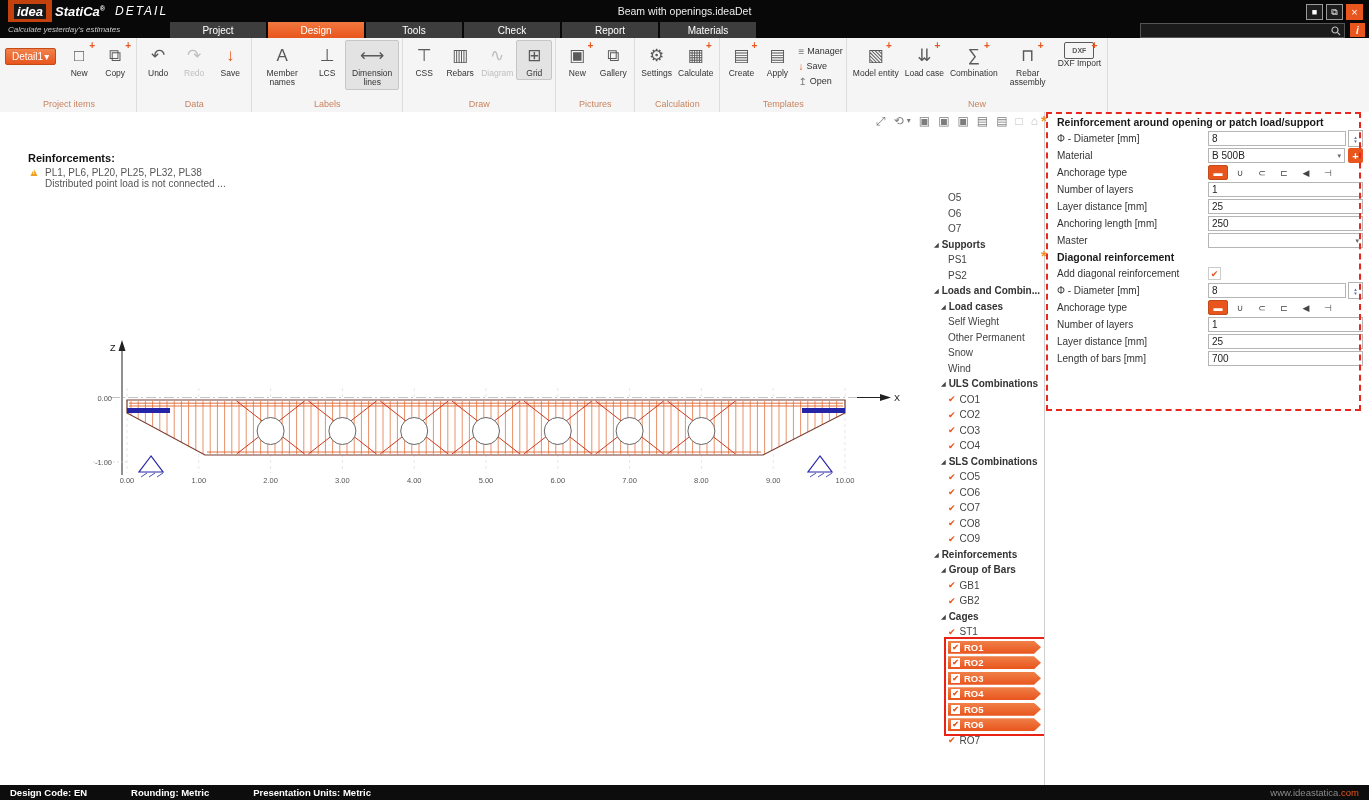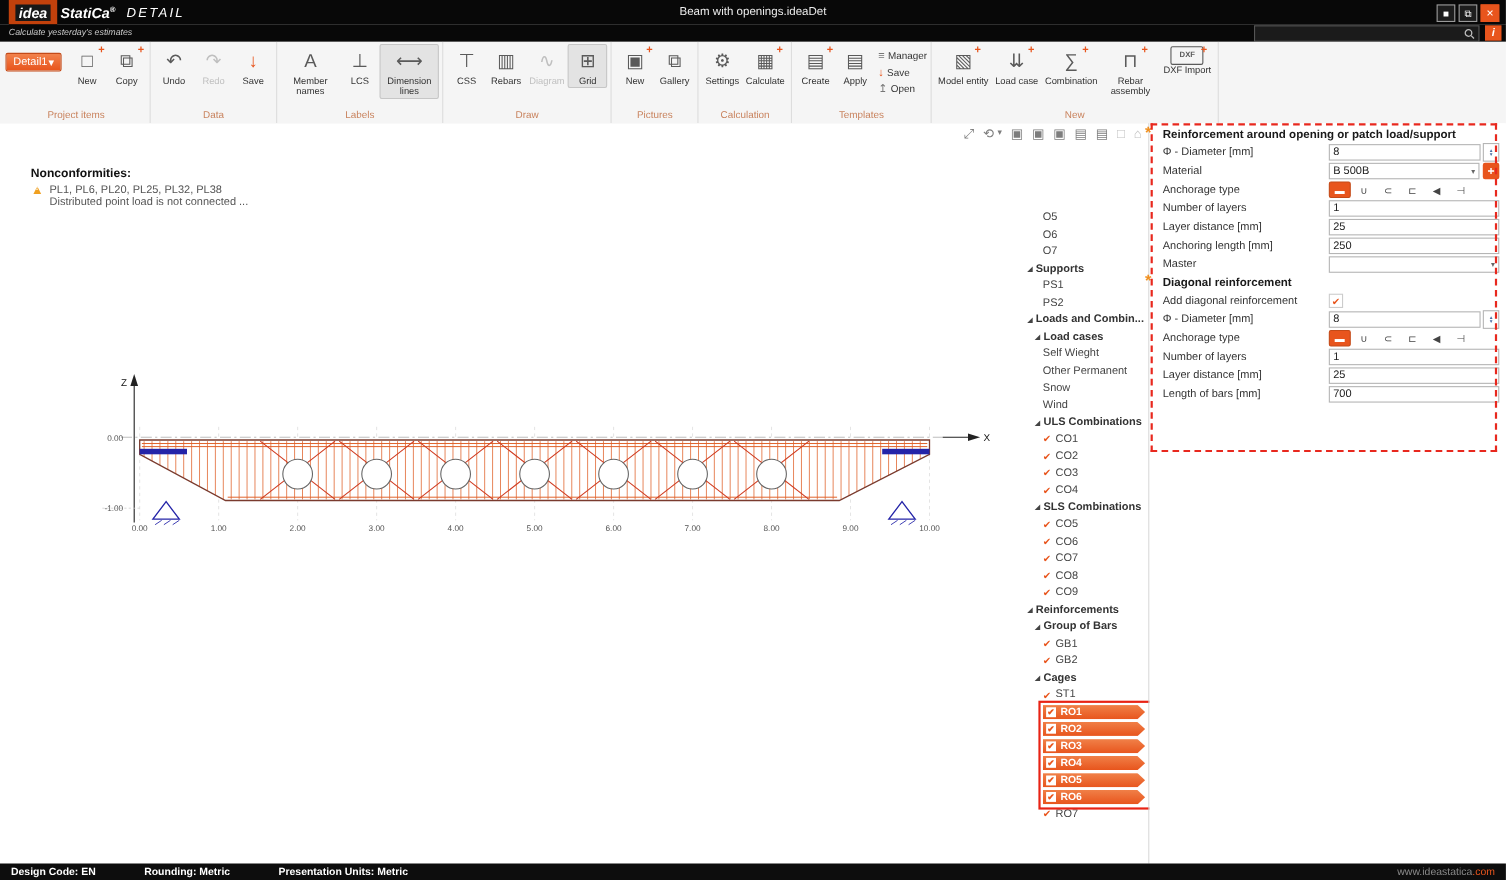--- a/index.html
+++ b/index.html
@@ -113,20 +113,28 @@
   <span class="doc-title">Beam with openings.ideaDet</span>
   <span class="winbtns">
     <span class="winbtn">■</span>
     <span class="winbtn">⧉</span>
     <span class="winbtn close">×</span>
   </span>
 </div>
 
 <div class="tabrow">
   <span class="tagline">Calculate yesterday's estimates</span>
+  <div class="tabs" id="tabs">
+      <div class="tab">Project</div>
+      <div class="tab active">Design</div>
+      <div class="tab">Tools</div>
+      <div class="tab">Check</div>
+      <div class="tab">Report</div>
+      <div class="tab">Materials</div>
+    </div>
   <div class="search">
     <svg width="10" height="10" viewBox="0 0 10 10">
       <circle cx="4" cy="4" r="3" fill="none" stroke="#bbb" stroke-width="1.2"></circle>
       <line x1="6.4" y1="6.4" x2="9" y2="9" stroke="#bbb" stroke-width="1.2"></line>
     </svg>
   </div>
   <span class="infobtn">i</span>
 </div>
 
 <div class="ribbon" id="ribbon">
@@ -291,21 +299,21 @@
       <div class="vicon">▣</div>
       <div class="vicon">▣</div>
       <div class="vicon">▣</div>
       <div class="vicon">▤</div>
       <div class="vicon">▤</div>
       <div class="vicon muted">□</div>
       <div class="vicon muted">⌂</div>
     </div>
 
   <div class="noncon">
-    <div class="noncon-title">Nonconformities:</div>
+    <div class="noncon-title">Reinforcements:</div>
     <div class="noncon-line">
       <span class="warn">
           <span class="tri">▲</span>
           <span class="bang">!</span>
         </span>
       <span>PL1, PL6, PL20, PL25, PL32, PL38</span>
     </div>
     <div class="noncon-desc">Distributed point load is not connected ...</div>
   </div>
 

